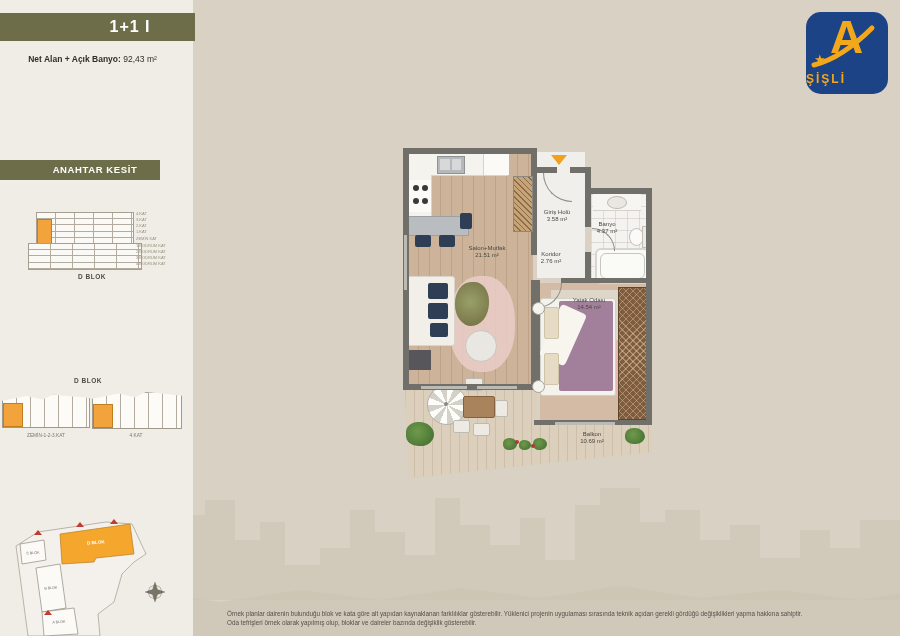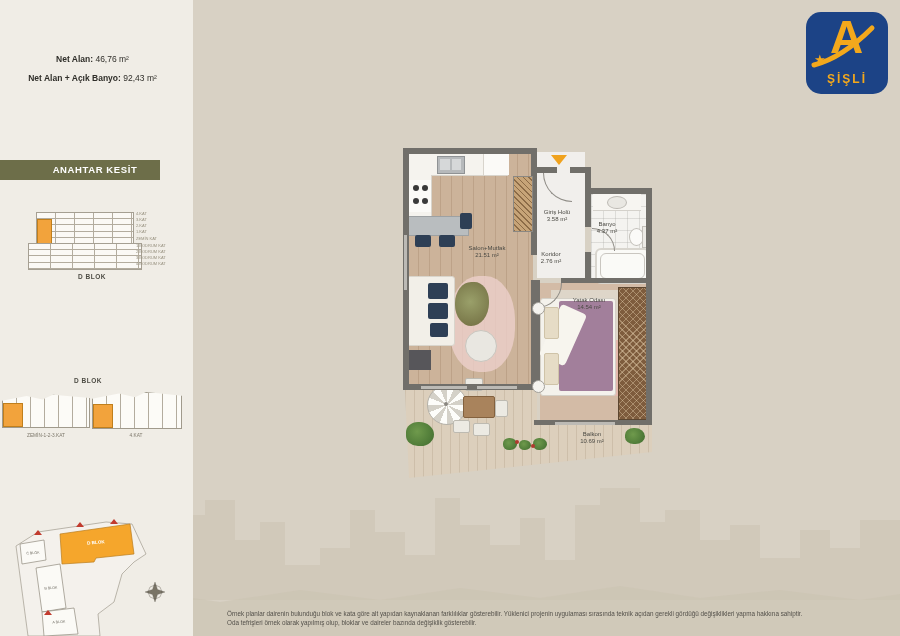--- a/index.html
+++ b/index.html
@@ -45,21 +45,21 @@
   #plan-variant-b{left:96px;top:433px;width:80px;}
 
   
   #vaziyet-svg{left:8px;top:514px;width:170px;height:122px;}
 
   
   #logo{left:806px;top:12px;width:82px;height:82px;background:#1c4386;border-radius:15px;z-index:3;}
   #logo-a{left:24px;top:-2px;width:40px;font-size:46px;font-weight:bold;color:#f3a81c;}
   #logo-star{left:8px;top:40px;font-size:13px;color:#f3a81c;}
   #logo-swoosh{left:0;top:0;width:82px;height:82px;}
-  #logo-name{left:0;top:60px;width:82px;text-align:center;font-size:12px;font-weight:bold;letter-spacing:2px;color:#f3a81c;}
+  #logo-name{left:0;top:60px;width:82px;text-align:left;font-size:12px;font-weight:bold;letter-spacing:2px;color:#f3a81c;}
 
   
   #footer{left:227px;top:609px;width:650px;color:#53504a;font-size:6.3px;line-height:9px;z-index:3;}
 
   
   #plan{left:403px;top:140px;width:256px;height:348px;z-index:2;}
   .wall{background:#716f6a;z-index:4;}
   .win{background:#bcbab5;z-index:5;}
   .floor-wood{background:#ccb39a;background-image:repeating-linear-gradient(to right,rgba(120,85,55,.18) 0 1px,transparent 1px 11px);z-index:1;}
   .floor-white{background:#f1efec;z-index:1;}
@@ -176,26 +176,25 @@
 
 <div id="stage">
 
   <svg id="skyline" class="abs" viewBox="0 0 900 166" preserveAspectRatio="none">
     <path fill="#c7beac" opacity="0.40" d="M0,130 L0,95 20,95 20,80 45,80 45,100 70,100 70,70 95,70 95,92 120,92 120,60 150,60 150,88 175,88 175,45 205,45 205,30 235,30 235,70 260,70 260,52 285,52 285,95 320,95 320,78 350,78 350,40 375,40 375,62 405,62 405,85 435,85 435,28 460,28 460,55 490,55 490,75 520,75 520,48 545,48 545,90 575,90 575,35 600,35 600,18 640,18 640,52 665,52 665,40 700,40 700,70 730,70 730,55 760,55 760,88 800,88 800,60 830,60 830,78 860,78 860,50 900,50 900,130 Z"></path>
     <path fill="#cbc2b0" opacity="0.55" d="M0,166 L0,132 40,126 90,134 150,122 220,132 300,120 380,130 460,118 540,128 620,116 700,128 780,120 860,130 900,124 900,166 Z"></path>
   </svg>
 
   <div id="sidebar" class="abs">
 
+    <div id="title-bar" class="abs olive-bar">
+      <span>1+1 I</span>
+    </div>
 
     <div id="areas" class="abs">
-      <div class="area-line">
-        <b>Net Alan:</b>
-        <span>46,76 m²</span>
-      </div>
       <div class="area-line">
         <b>Net Alan + Açık Banyo:</b>
         <span>92,43 m²</span>
       </div>
     </div>
 
     <div id="kesit-bar" class="abs olive-bar section-bar">
       <span>ANAHTAR KESİT</span>
     </div>
     <div id="kesit-upper" class="abs">

